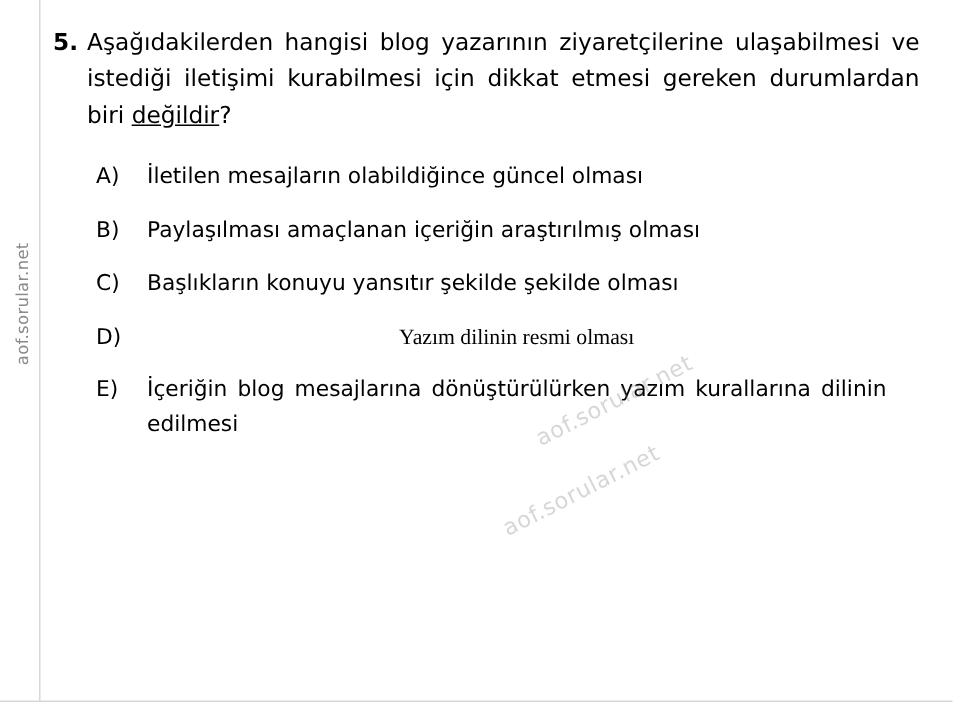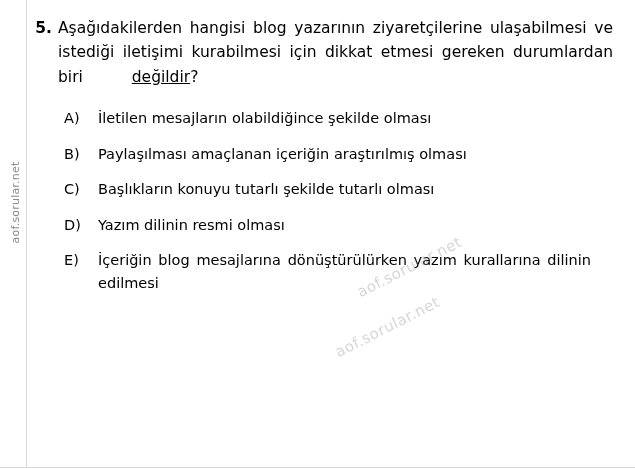--- a/index.html
+++ b/index.html
@@ -67,21 +67,20 @@
   }
   .q-text {
     flex: 1 1 auto;
     font-size: 15.5px;
     line-height: 1.58;
     text-align: justify;
     padding-right: 4px;
   }
   .q-text .underlined {
     text-decoration: underline;
-    margin-left: 44px;
   }
 
   
   .options {
     margin-top: 18px;
     padding-left: 38px;
   }
   .option-row {
     display: flex;
     align-items: flex-start;
@@ -94,21 +93,22 @@
     line-height: 1.55;
   }
   .opt-text {
     flex: 1 1 auto;
     font-size: 14.5px;
     line-height: 1.55;
     text-align: justify;
     padding-right: 26px;
   }
   .option-row.single .opt-text {
-    text-align: left;
+    text-align: center;
+    font-family: Liberation Serif, serif;
   }
 
   
   .wm {
     position: absolute;
     color: rgba(120, 120, 120, 0.30);
     font-size: 15px;
     transform: rotate(-27deg);
     pointer-events: none;
     white-space: nowrap;
@@ -138,31 +138,31 @@
 
   <div class="question-row">
     <div class="q-number">5.</div>
     <div class="q-text"><span>Aşağıdakilerden hangisi blog yazarının ziyaretçilerine ulaşabilmesi ve istediği iletişimi kurabilmesi için dikkat etmesi gereken durumlardan biri </span><span class="underlined">değildir</span><span>?</span></div>
   </div>
 
   <div class="options">
 
     <div class="option-row">
       <div class="opt-letter">A)</div>
-      <div class="opt-text">İletilen mesajların olabildiğince şekilde olması</div>
+      <div class="opt-text">İletilen mesajların olabildiğince güncel olması</div>
     </div>
 
     <div class="option-row">
       <div class="opt-letter">B)</div>
       <div class="opt-text">Paylaşılması amaçlanan içeriğin araştırılmış olması</div>
     </div>
 
     <div class="option-row">
       <div class="opt-letter">C)</div>
-      <div class="opt-text">Başlıkların konuyu tutarlı şekilde tutarlı olması</div>
+      <div class="opt-text">Başlıkların konuyu yansıtır şekilde şekilde olması</div>
     </div>
 
     <div class="option-row single">
       <div class="opt-letter">D)</div>
       <div class="opt-text">Yazım dilinin resmi olması</div>
     </div>
 
     <div class="option-row">
       <div class="opt-letter">E)</div>
       <div class="opt-text">İçeriğin blog mesajlarına dönüştürülürken yazım kurallarına dilinin edilmesi</div>

